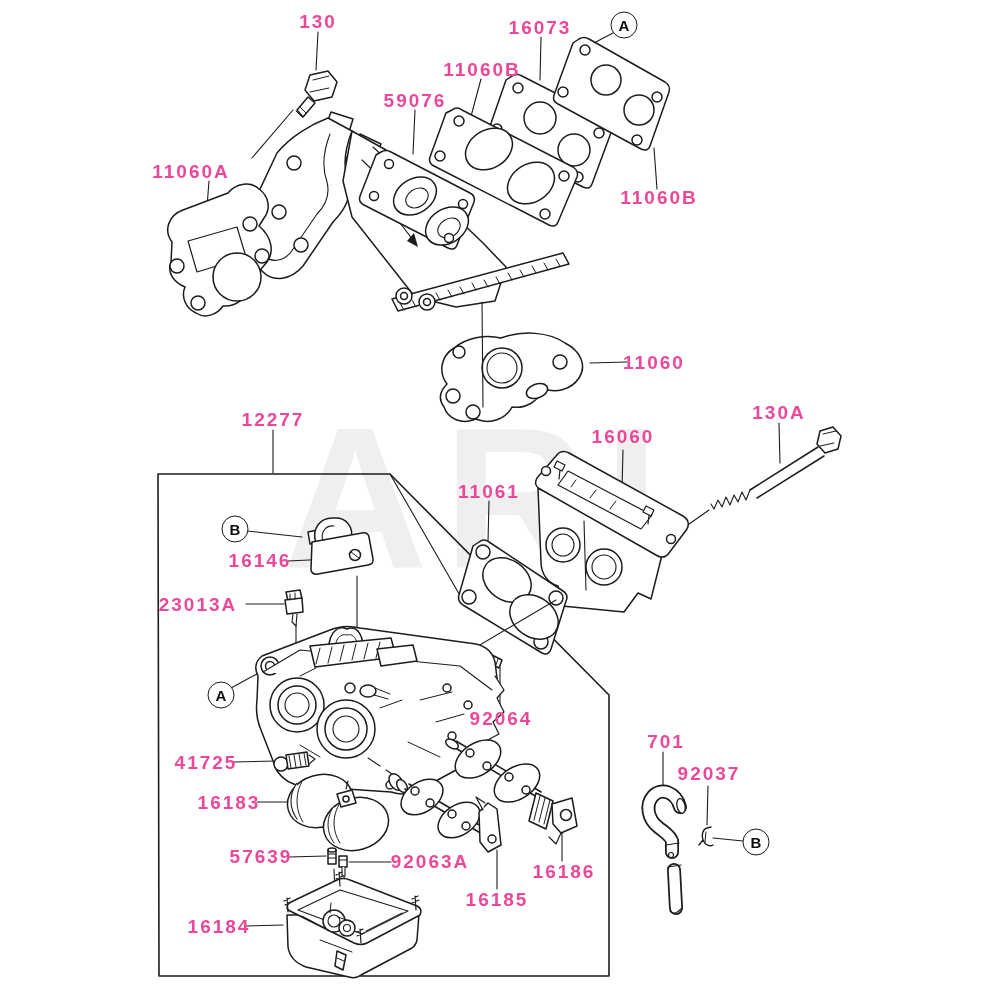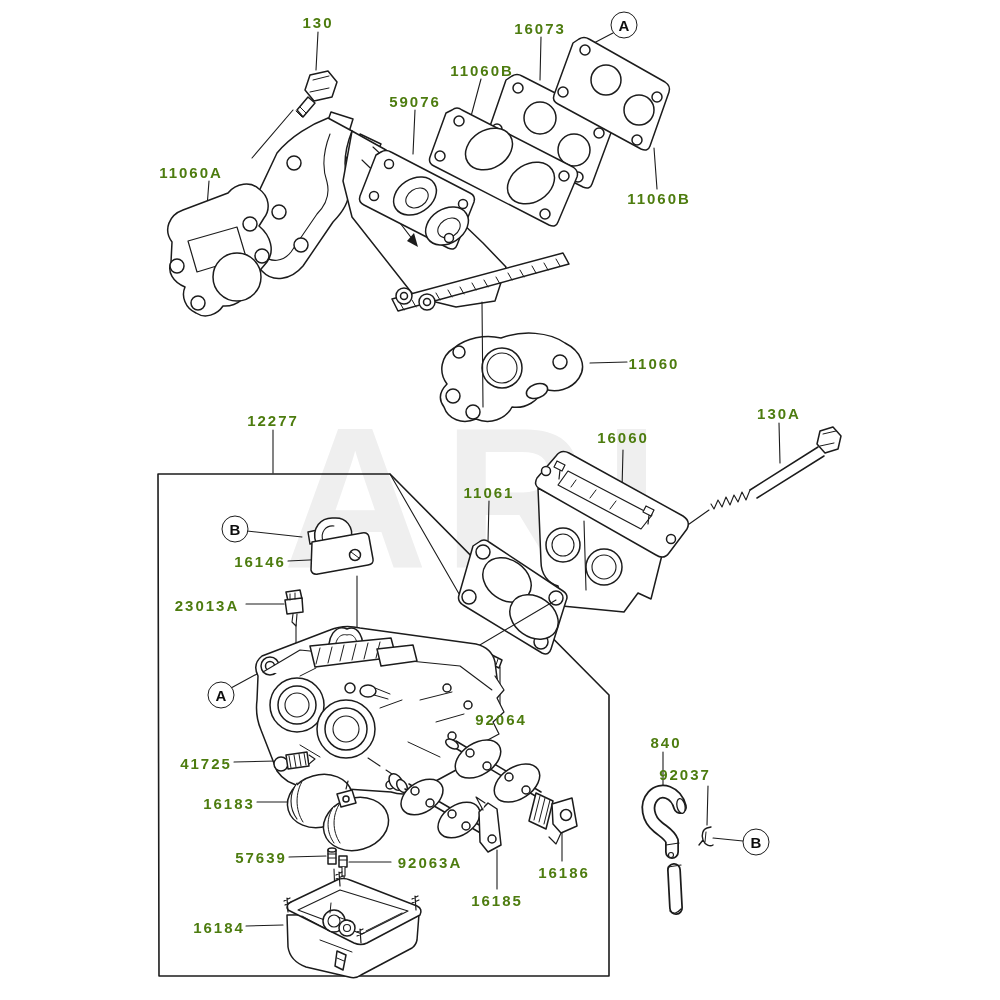--- a/index.html
+++ b/index.html
@@ -1,22 +1,22 @@
 <!DOCTYPE html>
 <html><head>
 <meta charset="utf-8">
 <style>
   html,body{margin:0;padding:0;background:#fff;}
   .stage{position:relative;width:1000px;height:1000px;background:#fff;overflow:hidden;
          font-family:"Liberation Sans",sans-serif;}
   .watermark{position:absolute;left:283px;top:398px;font-size:200px;line-height:1;
          font-weight:bold;color:#efefef;letter-spacing:16px;z-index:0;user-select:none;}
   .art{position:absolute;left:0;top:0;z-index:1;}
-  .callout{position:absolute;transform:translate(-50%,-50%);font-size:15px;font-weight:bold;
-         letter-spacing:2px;color:#4d7c0f;white-space:nowrap;z-index:2;}
+  .callout{position:absolute;transform:translate(-50%,-50%);font-size:19px;font-weight:bold;
+         letter-spacing:2px;color:#ec4899;white-space:nowrap;z-index:2;}
   .ref{position:absolute;transform:translate(-50%,-50%);width:25px;height:25px;
          border:1.9px solid #1c1c1c;border-radius:50%;background:#fff;display:flex;
          align-items:center;justify-content:center;font-size:15px;font-weight:bold;
          color:#0d0d0d;z-index:2;}
 </style>
 </head>
 <body>
 
 <div class="stage">
 
@@ -345,25 +345,25 @@
   <div class="callout" style="left:482px;top:70px">11060B</div>
   <div class="callout" style="left:415px;top:101px">59076</div>
   <div class="callout" style="left:191px;top:172px">11060A</div>
   <div class="callout" style="left:659px;top:198px">11060B</div>
   <div class="callout" style="left:654px;top:363px">11060</div>
   <div class="callout" style="left:273px;top:420px">12277</div>
   <div class="callout" style="left:779px;top:413px">130A</div>
   <div class="callout" style="left:623px;top:437px">16060</div>
   <div class="callout" style="left:489px;top:492px">11061</div>
   <div class="callout" style="left:260px;top:561px">16146</div>
-  <div class="callout" style="left:207px;top:605px">23013A</div>
+  <div class="callout" style="left:198px;top:605px">23013A</div>
   <div class="callout" style="left:501px;top:719px">92064</div>
   <div class="callout" style="left:206px;top:763px">41725</div>
-  <div class="callout" style="left:666px;top:742px">840</div>
-  <div class="callout" style="left:685px;top:774px">92037</div>
+  <div class="callout" style="left:666px;top:742px">701</div>
+  <div class="callout" style="left:709px;top:774px">92037</div>
   <div class="callout" style="left:229px;top:803px">16183</div>
   <div class="callout" style="left:261px;top:857px">57639</div>
   <div class="callout" style="left:430px;top:862px">92063A</div>
   <div class="callout" style="left:564px;top:872px">16186</div>
   <div class="callout" style="left:497px;top:900px">16185</div>
   <div class="callout" style="left:219px;top:927px">16184</div>
 
   <div class="ref" style="left:624px;top:25px">A</div>
   <div class="ref" style="left:221px;top:695px">A</div>
   <div class="ref" style="left:235px;top:529px">B</div>

